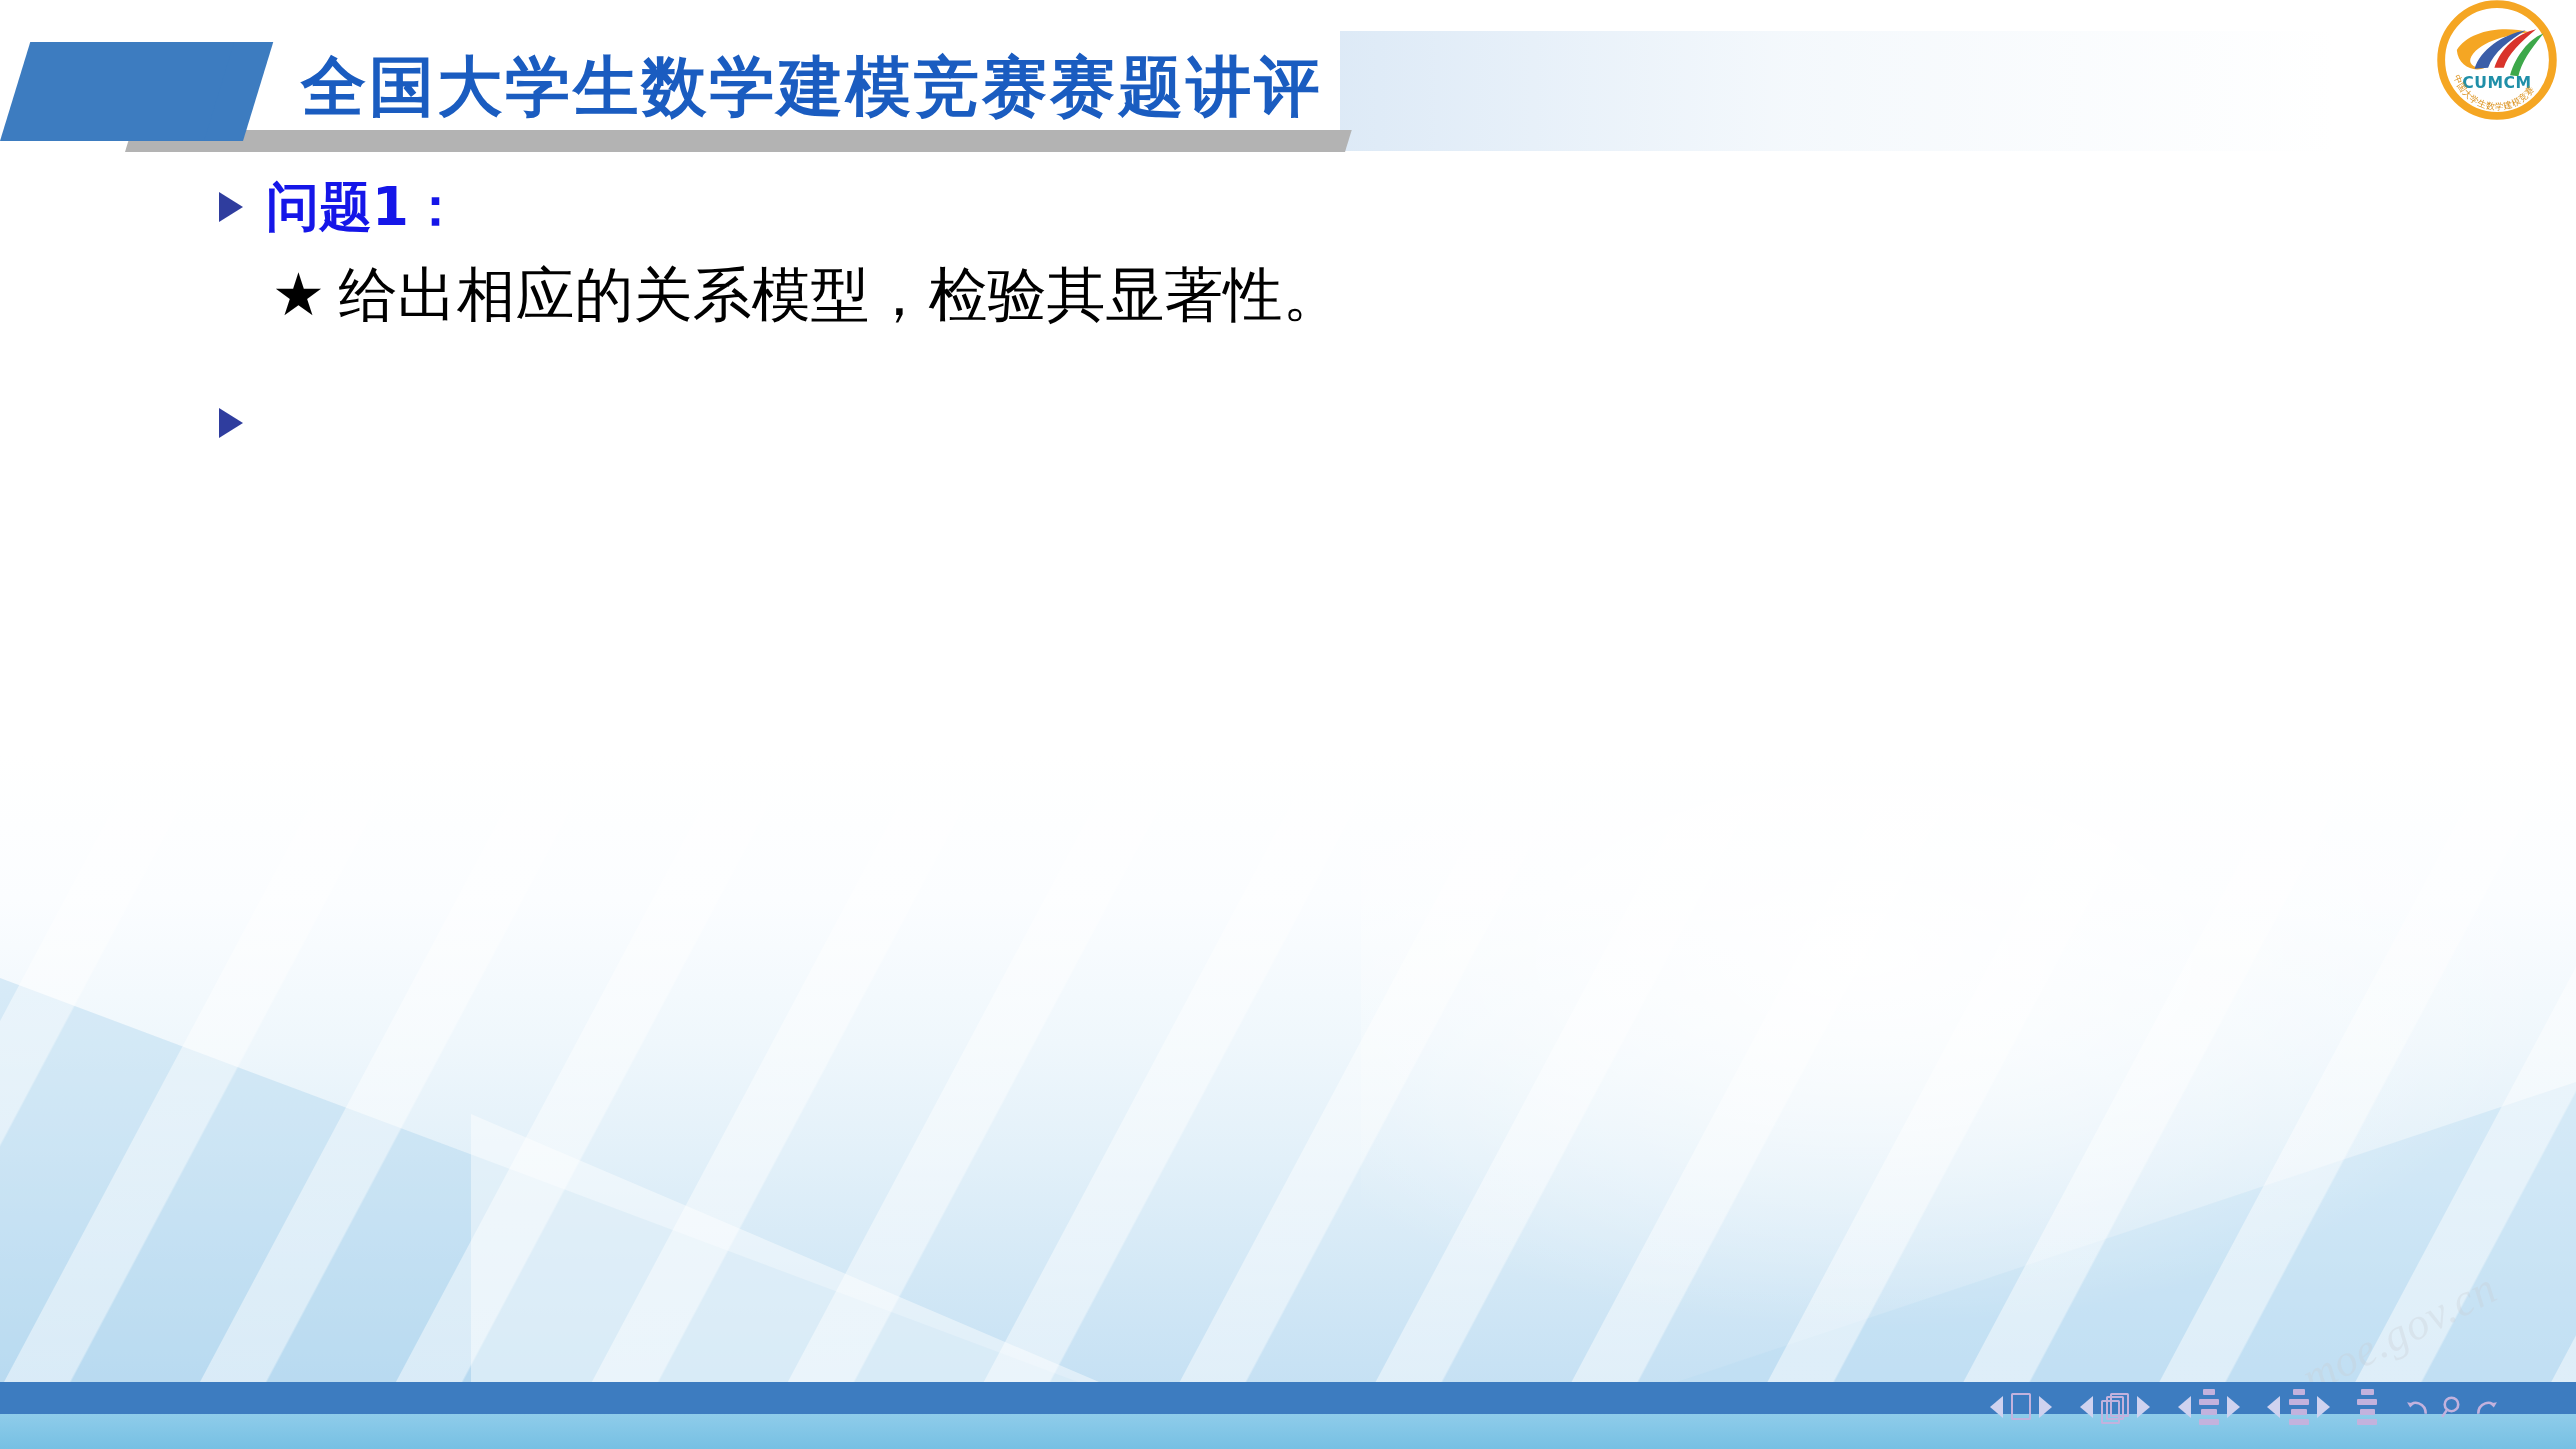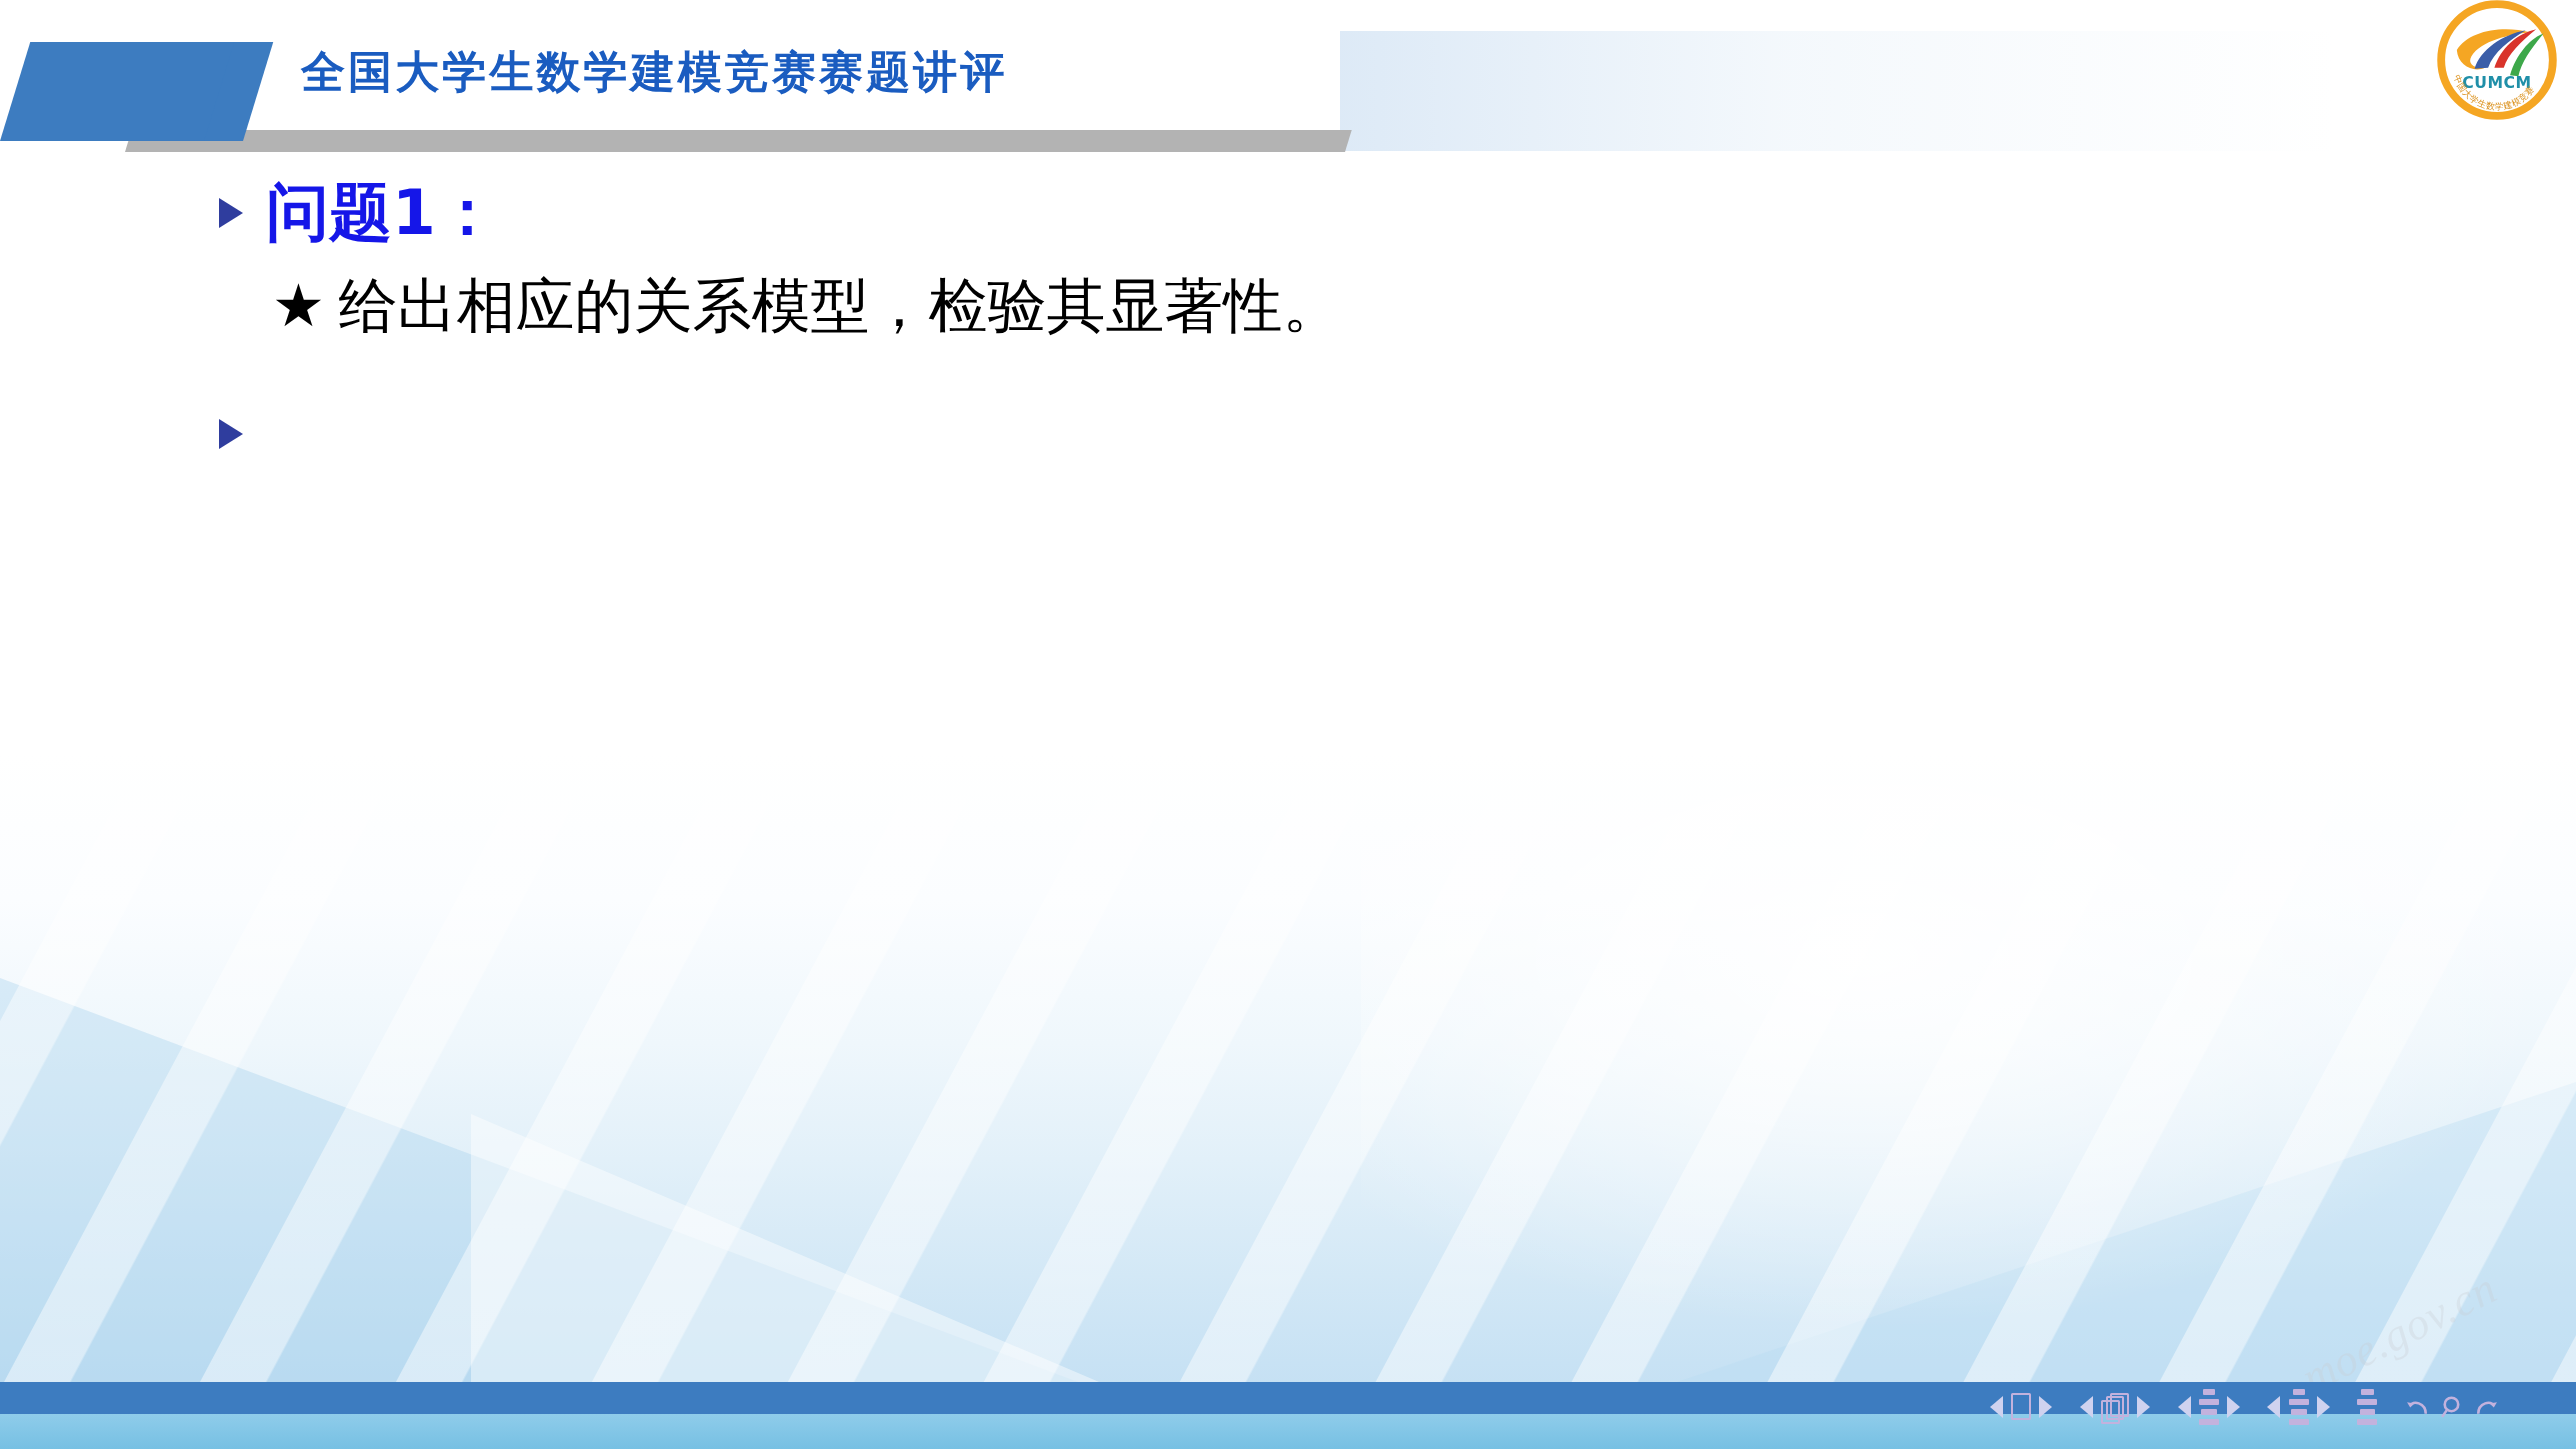--- a/index.html
+++ b/index.html
@@ -136,21 +136,21 @@
     width: 1220px; height: 22px;
     background: #b3b3b3;
     transform: skewX(-17deg);
     transform-origin: bottom left;
   }
   .hdr-title {
     position: absolute;
     left: 301px;
     top: 43px;
     font-family: "DejaVu Sans", sans-serif;
-    font-size: 44px;
+    font-size: 65px;
     font-weight: bold;
     color: #1a5cc0;
     letter-spacing: 3.1px;
     text-shadow: 1px 1px 0 rgba(255,255,255,0.8);
     white-space: nowrap;
   }
   .hdr-fade {
     position: absolute;
     left: 1340px; top: 31px;
     width: 995px; height: 120px;
@@ -181,21 +181,21 @@
   }
   .tri-bullet {
     width: 0; height: 0;
     border-left: 24px solid #2f3d9e;
     border-top: 15.7px solid transparent;
     border-bottom: 15.7px solid transparent;
     flex: none;
   }
   .q-label {
     font-family: "DejaVu Sans", sans-serif;
-    font-size: 63px;
+    font-size: 53px;
     font-weight: bold;
     color: #1516e8;
     line-height: 1.1;
     white-space: nowrap;
     text-align: center;
   }
   .bullet-line {
     margin-left: 272px;
     margin-right: 178px;
     font-family: "DejaVu Sans", sans-serif;

